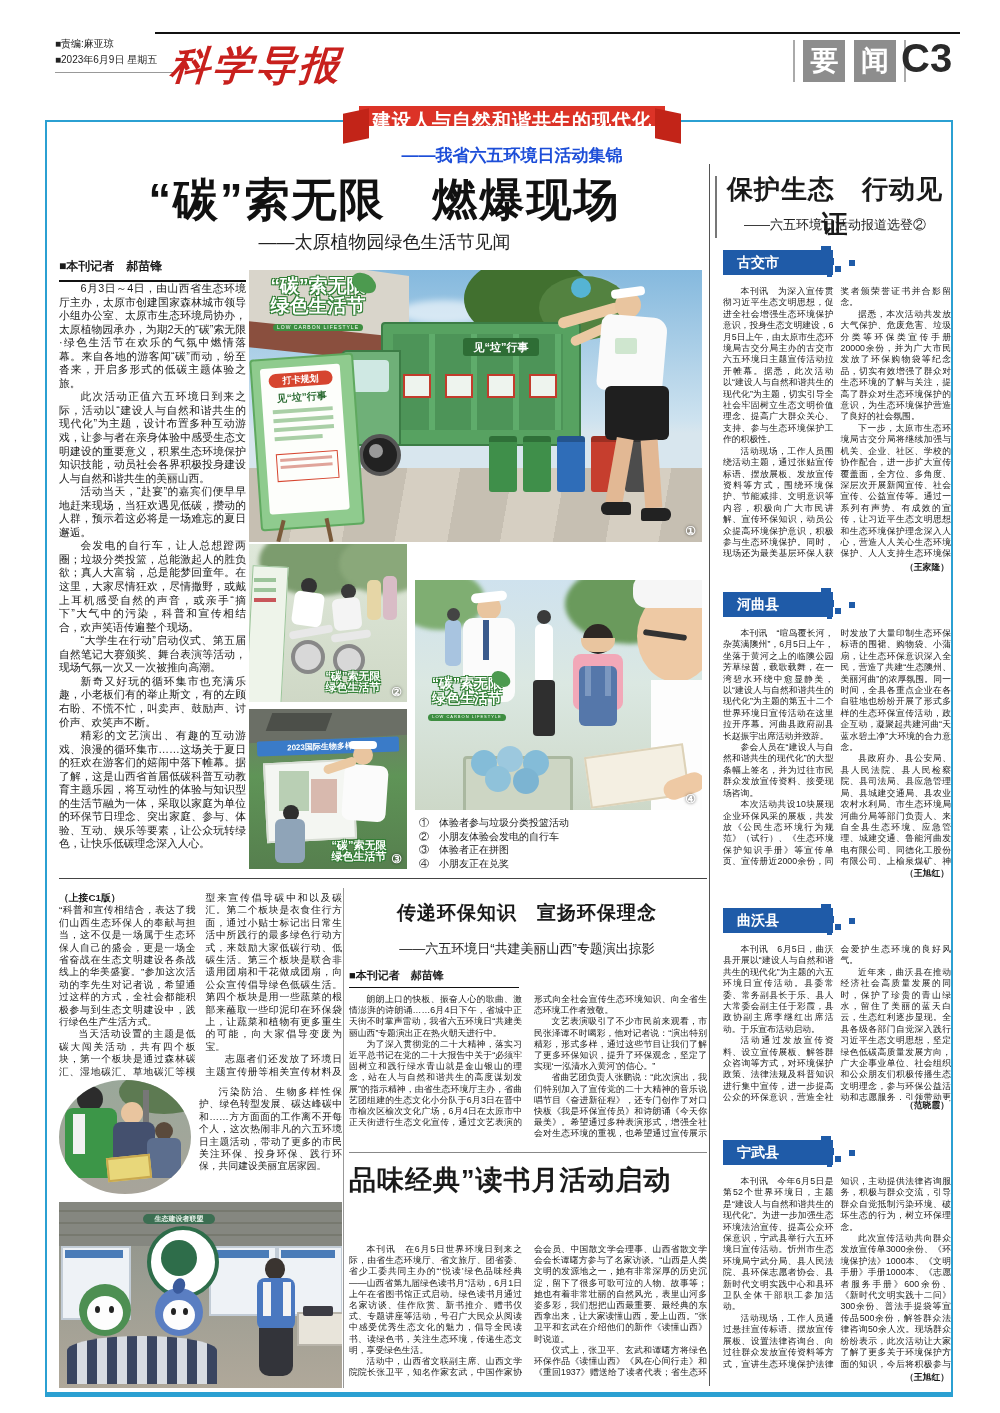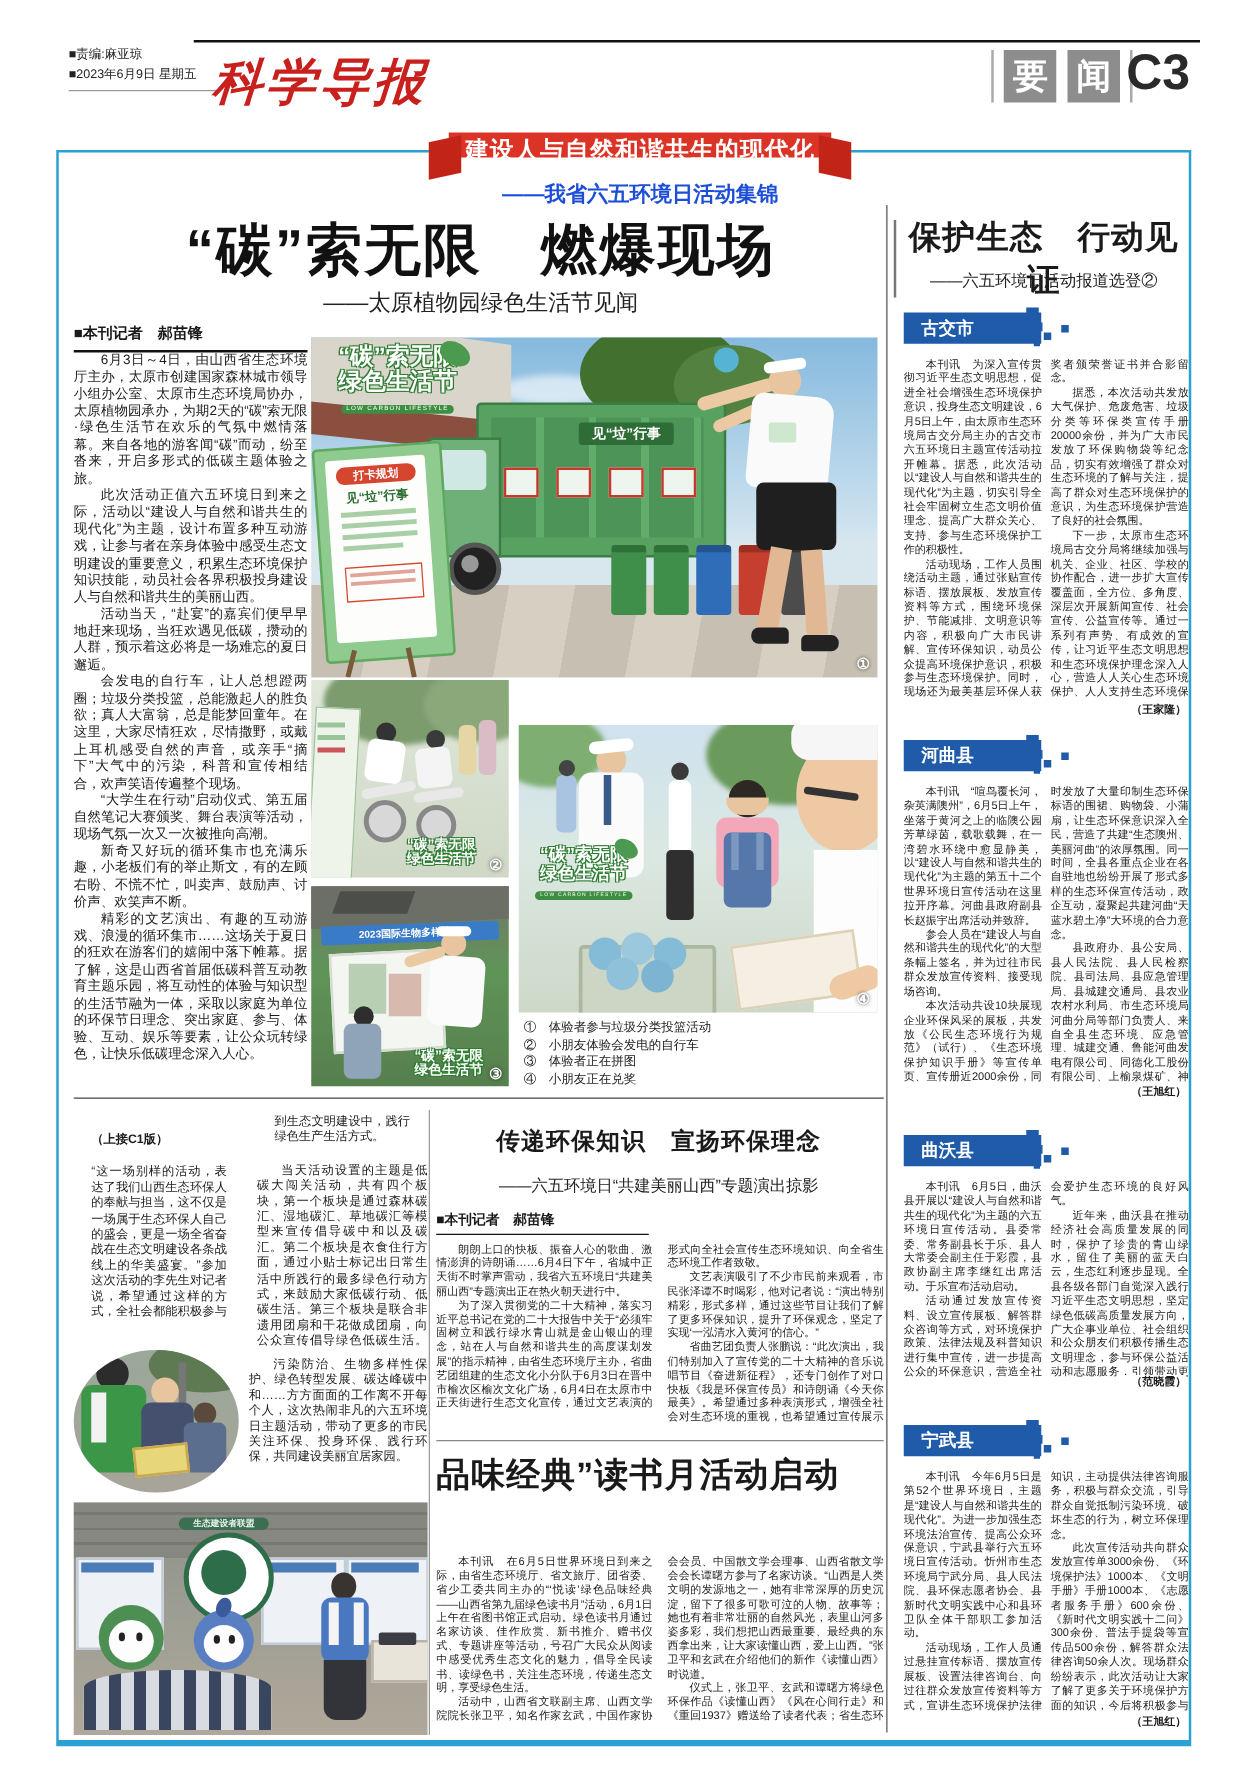--- a/index.html
+++ b/index.html
@@ -2,21 +2,21 @@
 <html><head>
 <meta charset="utf-8">
 <style>
   html,body{margin:0;padding:0;background:#f2f2f2}
   .page{position:relative;width:1000px;height:1413px;margin:0 auto;background:#fff;
         font-family:"Liberation Sans",sans-serif;color:#1a1a1a;overflow:hidden}
   .abs{position:absolute}
   .serif{font-family:"Liberation Serif",serif}
   .jtext{text-align:justify;overflow:hidden}
   .para{margin:0;text-indent:2em}
-  .para-noindent{margin:14px}
+  .para-noindent{margin:0}
   .cols2{column-count:2;column-gap:7px;column-fill:auto}
   .photo{position:absolute;overflow:hidden;background:#cfd8d2}
   .pnum{position:absolute;color:#fff;font-weight:bold;font-size:12px;text-shadow:0 0 3px rgba(0,0,0,.7)}
   .badge{position:absolute;text-align:center;line-height:1.05}
   .badge .b1{font-weight:bold;color:#fff;text-shadow:1px 1px 0 #2e7d32,-1px -1px 0 #2e7d32,1px -1px 0 #2e7d32,-1px 1px 0 #2e7d32}
   .badge .b3{display:inline-block;background:#3e8e41;color:#fff;border-radius:6px;padding:1px 4px;letter-spacing:1px}
   .tab{position:absolute;background:#1f5ba8;color:#fff;font-weight:bold;font-size:14px;
        line-height:25px;height:25px;width:96px;padding-left:14px}
   .px{position:absolute;background:#1f5ba8}
   .sig{position:absolute;right:2px;bottom:0;background:#fff;font-weight:bold;padding-left:6px}
@@ -248,21 +248,21 @@
         <p class="cap-line">③　体验者正在拼图</p>
         <p class="cap-line">④　小朋友正在兑奖</p>
       </div>
 
     <div class="rule-h" style="left:12px;top:756px;width:648px"></div>
 
     <div class="rule-v" style="left:296px;top:766px;height:500px;background:#999"></div>
 
     <div class="abs jtext cols2" style="left:12px;top:770px;width:283px;height:188px;font-size:9.8px;line-height:12.4px;column-gap:10px">
       <p class="para-noindent" style="font-weight:bold">（上接C1版）</p>
-      <p class="para-noindent">“这一场别样的活动，表达了我们山西生态环保人的奉献与担当，这不仅是一场属于生态环保人自己的盛会，更是一场全省奋战在生态文明建设各条战线上的华美盛宴。”参加这次活动的李先生对记者说，希望通过这样的方式，全社会都能积极参与到生态文明建设中，践行绿色生产生活方式。</p>
+      <p class="para-noindent">“科普和宣传相结合，表达了我们山西生态环保人的奉献与担当，这不仅是一场属于生态环保人自己的盛会，更是一场全省奋战在生态文明建设各条战线上的华美盛宴。”参加这次活动的李先生对记者说，希望通过这样的方式，全社会都能积极参与到生态文明建设中，践行绿色生产生活方式。</p>
       <p class="para">当天活动设置的主题是低碳大闯关活动，共有四个板块，第一个板块是通过森林碳汇、湿地碳汇、草地碳汇等模型来宣传倡导碳中和以及碳汇。第二个板块是衣食住行方面，通过小贴士标记出日常生活中所践行的最多绿色行动方式，来鼓励大家低碳行动、低碳生活。第三个板块是联合非遗用团扇和干花做成团扇，向公众宣传倡导绿色低碳生活。第四个板块是用一些蔬菜的根部来蘸取一些印泥印在环保袋上，让蔬菜和植物有更多重生的可能，向大家倡导变废为宝。</p>
       <p class="para">志愿者们还发放了环境日主题宣传册等相关宣传材料及宣传品，通过宣讲普及生态文明建设相关知识等不同方式方法，推动形成社会各界积极参与生态环境保护的良好氛围，掀起六五环境日宣传活动的新高潮。</p>
     </div>
 
     <div class="photo" style="left:12px;top:958px;width:132px;height:114px;border-radius:50%;background:linear-gradient(#9aa89a,#a8a49a)">
       <div class="blob" style="left:60px;top:-10px;width:90px;height:44px;background:#5d7a52"></div>
       <div class="abs" style="left:84px;top:10px;width:6px;height:50px;background:#777"></div>
       <div class="blob" style="left:18px;top:6px;width:26px;height:26px;background:#2c2c2c"></div>
       <div class="abs" style="left:6px;top:28px;width:52px;height:70px;background:#3c9648;border-radius:8px"></div>
       <div class="abs" style="left:14px;top:34px;width:12px;height:40px;background:#f2f2f2"></div>

